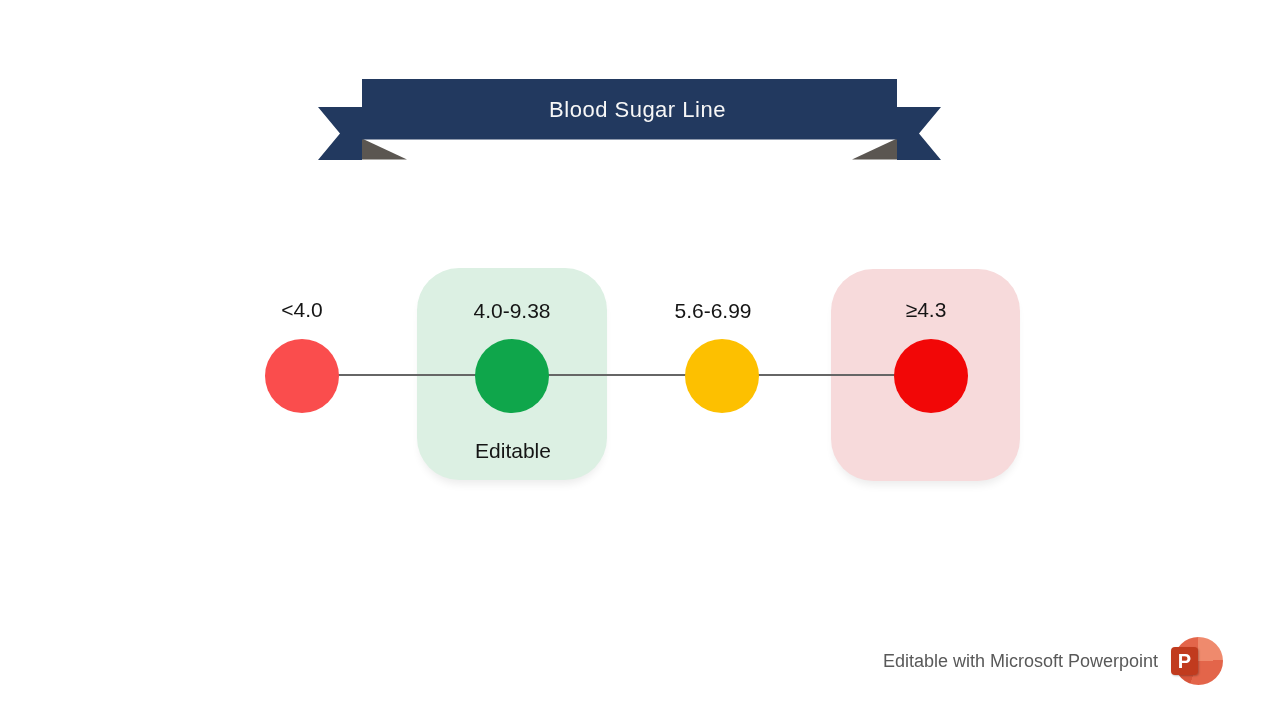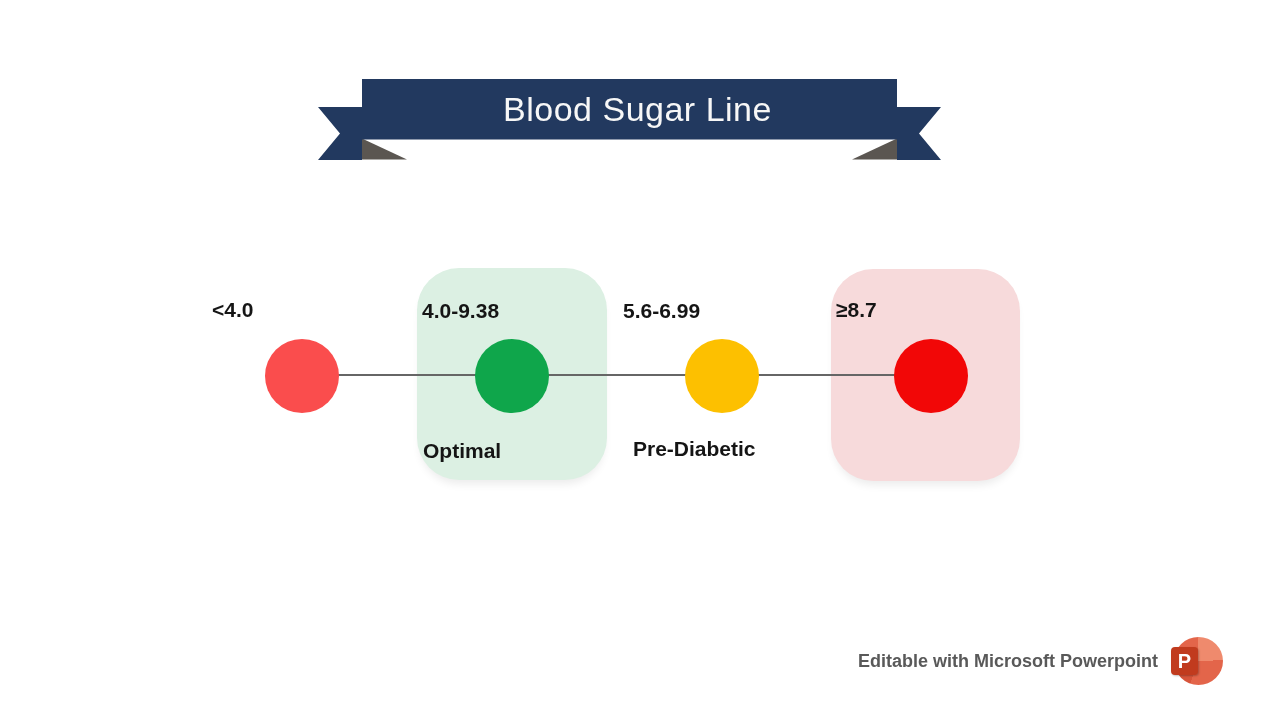--- a/index.html
+++ b/index.html
@@ -7,54 +7,54 @@
   .slide {
     position:relative; width:1280px; height:720px; background:#ffffff;
     overflow:hidden; font-family:"Liberation Sans","DejaVu Sans",sans-serif;
   }
 
   
   .ribbon-svg { position:absolute; left:316px; top:78px; width:628px; height:84px; }
   .ribbon-title {
     position:absolute; left:362px; top:79px; width:535px; height:61px;
     line-height:61px; text-align:center; text-indent:16px;
-    font-size:34px; font-weight:400; color:#f7f7f7; letter-spacing:0.5px;
+    font-size:22px; font-weight:400; color:#f7f7f7; letter-spacing:0.5px;
     z-index:3; white-space:nowrap;
   }
 
   
   .panel { position:absolute; top:268px; width:190px; height:212px; border-radius:42px; z-index:1;
            box-shadow:0 7px 9px -3px rgba(0,0,0,0.08); }
   .panel-optimal { left:417px; background:#dcf0e3; }
   .panel-high    { left:831px; top:269px; width:189px; background:#f7dadb; }
 
   
   .track-line { position:absolute; left:302px; top:374px; width:629px; height:2px;
                 background:#666666; z-index:2; }
   .dot { position:absolute; top:339px; width:74px; height:74px; border-radius:50%; z-index:3; }
   .dot-low     { left:265px; background:#fa4d4d; }
   .dot-optimal { left:475px; background:#0fa64b; }
   .dot-prediab { left:685px; background:#fdc000; }
   .dot-high    { left:894px; background:#f20707; }
 
-  .lbl { position:absolute; width:180px; text-align:left; font-weight:700;
+  .lbl { position:absolute; width:180px; text-align:center; font-weight:400;
          font-size:21px; color:#151515; z-index:4; white-space:nowrap; line-height:26px; }
   .range-low     { left:212px; top:297px; }
   .range-optimal { left:422px; top:298px; }
   .range-prediab { left:623px; top:298px; }
   .range-high    { left:836px; top:297px; }
   .name-low      { left:212px; top:434px; }
   .name-optimal  { left:423px; top:438px; }
   .name-prediab  { left:633px; top:436px; }
   .name-high     { left:836px; top:435px; }
 
   
   .footer { position:absolute; right:56px; top:634px; height:54px;
             display:flex; align-items:center; gap:13px; z-index:4; }
-  .footer-text { font-size:18px; font-weight:700; color:#595959; white-space:nowrap; }
+  .footer-text { font-size:18px; font-weight:400; color:#595959; white-space:nowrap; }
   .ppt-icon { position:relative; width:53px; height:52px; }
   .ppt-circle { position:absolute; left:3px; top:2px; width:49px; height:48px; border-radius:50%;
     background:conic-gradient(from 0deg at 50% 50%,
       #ef8a6d 0deg 88deg, #e3654a 88deg 200deg, #d7543a 200deg 300deg, #e3654a 300deg 360deg); }
   .ppt-tile { position:absolute; left:0; top:12px; width:27px; height:28px; background:#c13b1e;
     border-radius:4px; display:flex; align-items:center; justify-content:center;
     color:#ffffff; font-weight:700; font-size:20px; box-shadow:1px 1px 2px rgba(0,0,0,0.25); }
 </style>
 </head>
 <body>
@@ -73,27 +73,26 @@
   <div class="panel panel-optimal"></div>
   <div class="panel panel-high"></div>
 
   <div class="track-line"></div>
 
   <div class="lbl range-low">&lt;4.0</div>
   <div class="dot dot-low"></div>
 
   <div class="lbl range-optimal">4.0-9.38</div>
   <div class="dot dot-optimal"></div>
-  <div class="lbl name-optimal">Optimal</div>
+  <div class="lbl name-optimal">Editable</div>
 
   <div class="lbl range-prediab">5.6-6.99</div>
   <div class="dot dot-prediab"></div>
-  <div class="lbl name-prediab">Pre-Diabetic</div>
 
-  <div class="lbl range-high">≥8.7</div>
+  <div class="lbl range-high">≥4.3</div>
   <div class="dot dot-high"></div>
 
   <div class="footer">
     <span class="footer-text">Editable with Microsoft Powerpoint</span>
     <span class="ppt-icon">
       <span class="ppt-circle"></span>
       <span class="ppt-tile">
           <span>P</span>
         </span>
     </span>

